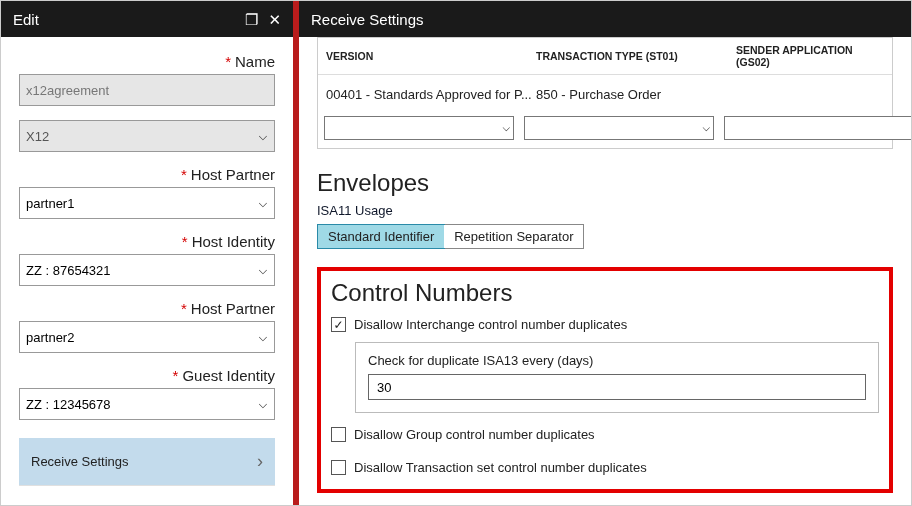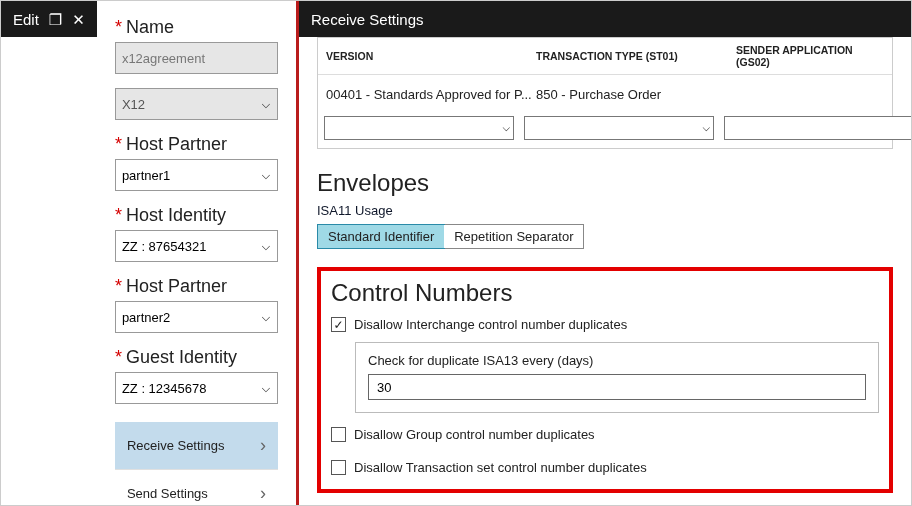--- a/index.html
+++ b/index.html
@@ -7,37 +7,37 @@
     margin: 0;
     font-family: "Segoe UI", Arial, sans-serif;
     font-size: 13px;
     color: #222;
     background: #fff;
     width: 912px;
     height: 506px;
     overflow: hidden;
   }
   .root { display: flex; height: 100%; border: 1px solid #ccc; }
-  .left { width: 316px; border-right: 3px solid #b91c1c; display: flex; flex-direction: row; }
+  .left { width: 316px; border-right: 6px solid #b91c1c; display: flex; flex-direction: column; }
   .right { flex: 1; display: flex; flex-direction: column; }
   .hdr {
     background: #1a1a1a;
     color: #fff;
     height: 36px;
     display: flex;
     align-items: center;
     padding: 0 12px;
     font-size: 15px;
     font-weight: 400;
   }
   .hdr .spacer { flex: 1; }
   .hdr .winbtn { margin-left: 10px; font-size: 15px; line-height: 1; cursor: pointer; }
   .left-body { padding: 16px 18px 0 18px; flex: 1; overflow: hidden; }
   .field { margin-bottom: 14px; }
-  .field-label { font-size: 18px; margin-bottom: 4px; }
+  .field-label { font-size: 15px; margin-bottom: 4px; text-align: right; }
   .req-star { color: #d40000; margin-right: 4px; }
   .input, .select {
     width: 100%;
     height: 26px;
     border: 1px solid #999;
     padding: 15px 6px;
     font-size: 13px;
     background: #fff;
   }
   .input.readonly { background: #e6e6e6; color: #777; }

